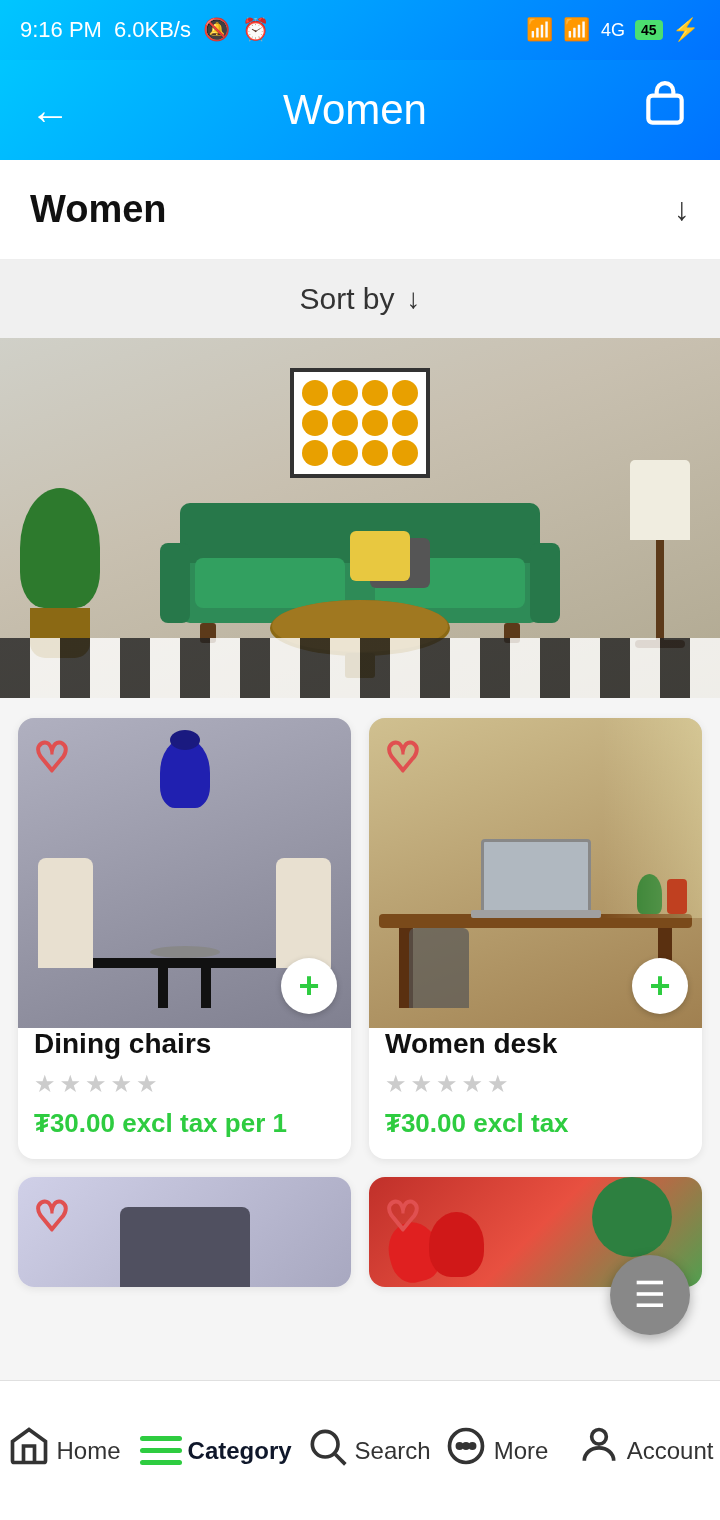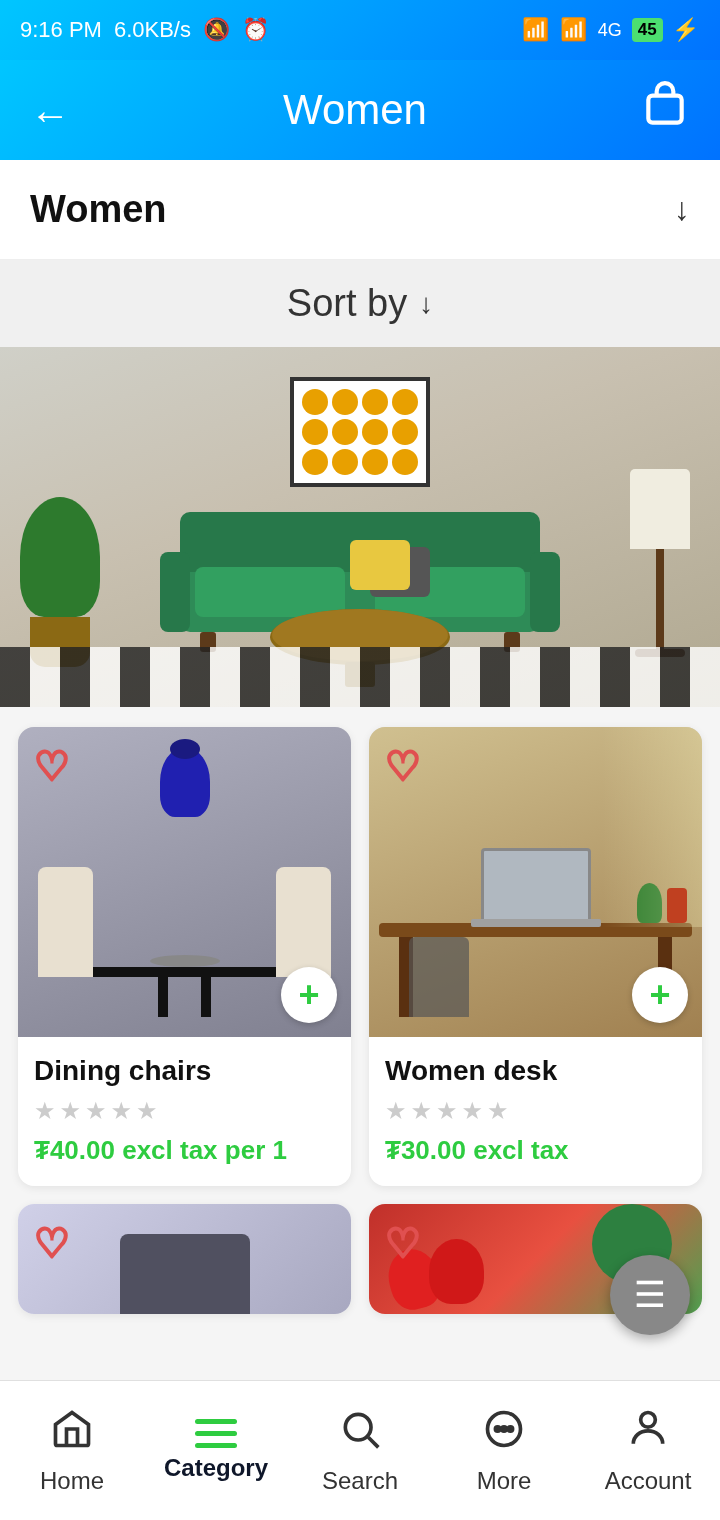--- a/index.html
+++ b/index.html
@@ -25,21 +25,21 @@
       font-weight: 500;
     }
     .status-left { display: flex; gap: 12px; align-items: center; }
     .status-right { display: flex; gap: 10px; align-items: center; }
     .battery-icon {
       display: inline-flex;
       align-items: center;
       background: #4cdf70;
       border-radius: 4px;
       padding: 2px 6px;
-      font-size: 17px;
+      font-size: 14px;
       color: #000;
       font-weight: bold;
     }
 
     
     .header {
       background: linear-gradient(135deg, #00c6ff 0%, #0072ff 100%);
       height: 100px;
       display: flex;
       align-items: center;
@@ -81,21 +81,21 @@
 
     
     .sort-bar {
       background: #f0f0f0;
       padding: 22px 30px;
       display: flex;
       align-items: center;
       justify-content: center;
       gap: 12px;
     }
-    .sort-label { font-size: 38px; color: #333; }
+    .sort-label { font-size: 30px; color: #333; }
     .sort-arrow { font-size: 28px; color: #333; }
 
     
     .hero-banner {
       width: 720px;
       height: 360px;
       background: #e8e8e8;
       position: relative;
       overflow: hidden;
     }
@@ -241,21 +241,21 @@
     
     .office-img {
       width: 100%;
       height: 100%;
       background: linear-gradient(160deg, #d0c090 0%, #a08050 100%);
       position: relative;
     }
 
     
     .product-info {
-      padding: 18px 16px 20px;
+      padding: 0 16px 20px;
     }
     .product-name {
       font-size: 28px;
       font-weight: bold;
       color: #111;
       margin-bottom: 10px;
     }
     .product-stars {
       display: flex;
       gap: 4px;
@@ -299,21 +299,20 @@
       width: 720px;
       height: 140px;
       background: white;
       border-top: 1px solid #e0e0e0;
       display: flex;
       align-items: center;
       justify-content: space-around;
     }
     .nav-item {
       display: flex;
-      flex-direction: column;
       align-items: center;
       gap: 6px;
       cursor: pointer;
       min-width: 120px;
     }
     .nav-icon { font-size: 44px; color: #333; }
     .nav-label { font-size: 24px; color: #333; }
     .nav-label.active { color: #0f172a; font-weight: 600; }
 
     
@@ -462,21 +461,21 @@
     </div>
     <div class="product-info">
       <div class="product-name">Dining chairs</div>
       <div class="product-stars">
         <span class="star">★</span>
         <span class="star">★</span>
         <span class="star">★</span>
         <span class="star">★</span>
         <span class="star">★</span>
       </div>
-      <div class="product-price">₮40.00 excl tax per 1</div>
+      <div class="product-price">₮30.00 excl tax per 1</div>
     </div>
   </div>
 
   <div class="product-card">
     <div class="product-image-wrapper">
       <div class="office-img">
 
         <div style="position:absolute;bottom:100px;left:10px;right:10px;height:14px;background:#7a4a1a;border-radius:4px;"></div>
 
         <div style="position:absolute;bottom:20px;left:30px;width:14px;height:80px;background:#5a3010;"></div>

